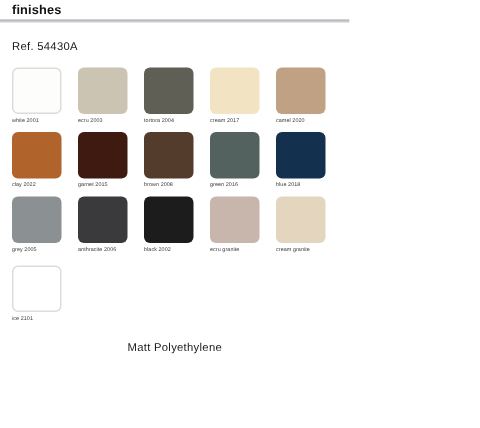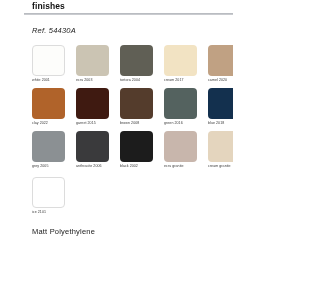--- a/index.html
+++ b/index.html
@@ -14,21 +14,20 @@
     color: #1a1a1a;
     overflow: hidden;
     position: relative;
   }
   .page {
     width: 233px;
     height: 214px;
     position: relative;
     box-sizing: border-box;
     padding: 0 8px;
-    margin-left: 24px;
   }
   .page-heading {
     font-size: 8.5px;
     font-weight: 700;
     color: #111111;
     letter-spacing: 0.1px;
     padding-top: 1px;
     margin: 0 0 2px 0;
     line-height: 10px;
   }
@@ -51,21 +50,20 @@
     letter-spacing: 0.2px;
     margin: 0;
   }
   .section-ref {
     font-size: 7.5px;
     font-weight: 400;
     color: #1a1a1a;
     line-height: 9.5px;
     letter-spacing: 0.2px;
     margin: 0;
-    font-style: italic;
   }
   .swatch-grid {
     margin-top: 9px;
     display: grid;
     grid-template-columns: repeat(5, 33px);
     column-gap: 11px;
     row-gap: 4px;
   }
   .swatch-cell {
     width: 33px;
@@ -86,20 +84,21 @@
     letter-spacing: 0.05px;
     white-space: nowrap;
     margin-top: 1px;
     transform-origin: left top;
   }
   .single-swatch {
     margin-top: 7px;
   }
   .footer-block {
     margin-top: 11px;
+    text-align: center;
   }
   .material-line {
     font-size: 7.5px;
     line-height: 10px;
     color: #1a1a1a;
     letter-spacing: 0.2px;
     margin: 0;
   }
   .section-spacer {
     height: 17px;

